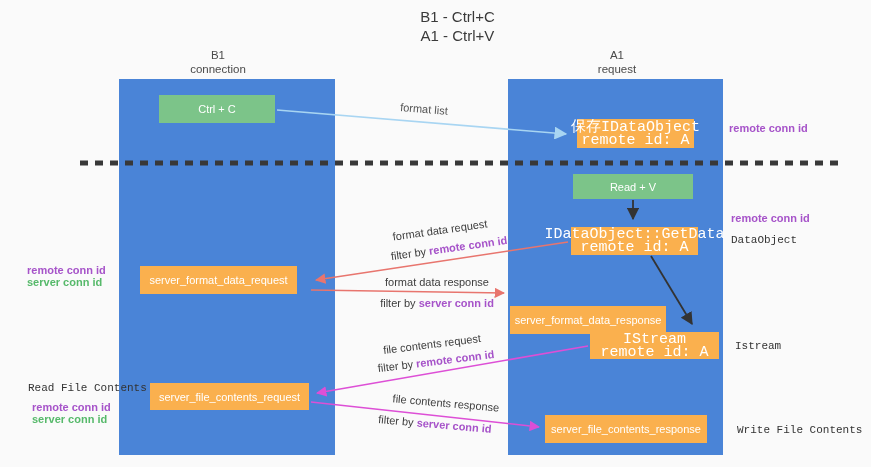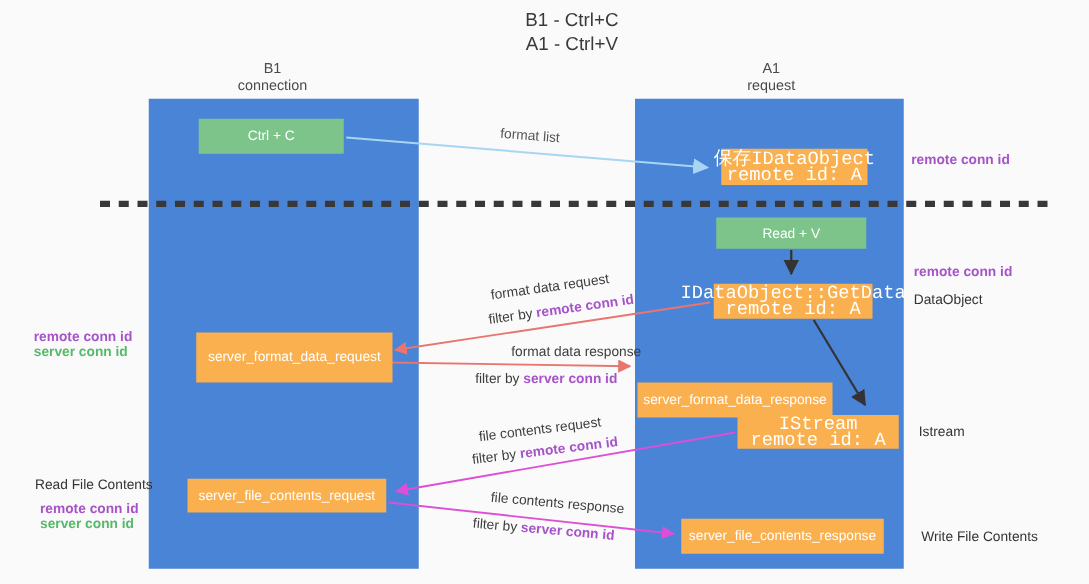--- a/index.html
+++ b/index.html
@@ -18,21 +18,21 @@
           justify-content:center; color:#ffffff; text-align:center; }
   .node.green  { background:#7cc489; }
   .node.orange { background:#fab04e; }
   .node .l1, .node .l2 { font-size:15px; line-height:13px; white-space:nowrap;font-family:Liberation Mono, monospace; }
   .node .single { font-size:11px; white-space:nowrap; }
 
   .lbl { position:absolute; z-index:3; font-size:11px; white-space:nowrap; color:#3d3d3d; }
   .mid { transform: translate(-50%,-50%) rotate(var(--r,0deg)); }
   .purple   { color:#a653c9; font-weight:bold; }
   .greenlbl { color:#56b96a; font-weight:bold; }
-  .plain    { color:#333333; font-weight:normal; }
+  .plain    { color:#333333; font-weight:normal;font-family:Liberation Mono, monospace; }
 </style>
 </head>
 <body>
 
 <div class="canvas">
 
   <div class="title">
     <div>B1 - Ctrl+C</div>
     <div>A1 - Ctrl+V</div>
   </div>
@@ -93,21 +93,21 @@
 
   <div class="node green" style="left:573px;top:174px;width:120px;height:25px;">
     <div class="single">Read + V</div>
   </div>
 
   <div class="node orange" style="left:571px;top:227px;width:127px;height:28px;">
     <div class="l1">IDataObject::GetData</div>
     <div class="l2">remote id: A</div>
   </div>
 
-  <div class="node orange" style="left:157px;top:266px;width:157px;height:40px;">
+  <div class="node orange" style="left:140px;top:266px;width:157px;height:28px;">
     <div class="single">server_format_data_request</div>
   </div>
 
   <div class="node orange" style="left:510px;top:279px;width:156px;height:28px;margin-top:27px;">
     <div class="single">server_format_data_response</div>
   </div>
 
   <div class="node orange" style="left:590px;top:332px;width:129px;height:27px;">
     <div class="l1">IStream</div>
     <div class="l2">remote id: A</div>
@@ -119,21 +119,21 @@
 
   <div class="node orange" style="left:545px;top:415px;width:162px;height:28px;">
     <div class="single">server_file_contents_response</div>
   </div>
 
   <div class="lbl mid" style="left:424px;top:109px;--r:4.5deg;color:#555555;">format list</div>
 
   <div class="lbl mid" style="left:440px;top:230px;--r:-8deg;">format data request</div>
   <div class="lbl mid" style="left:449px;top:248px;--r:-8deg;"><span>filter by </span><span class="purple">remote conn id</span></div>
 
-  <div class="lbl mid" style="left:437px;top:282px;margin-left:24px;">format data response</div>
+  <div class="lbl mid" style="left:437px;top:282px;">format data response</div>
   <div class="lbl mid" style="left:437px;top:303px;"><span>filter by </span><span class="purple">server conn id</span></div>
 
   <div class="lbl mid" style="left:432px;top:344px;--r:-7deg;">file contents request</div>
   <div class="lbl mid" style="left:436px;top:361px;--r:-7deg;"><span>filter by </span><span class="purple">remote conn id</span></div>
 
   <div class="lbl mid" style="left:446px;top:403px;--r:5deg;">file contents response</div>
   <div class="lbl mid" style="left:435px;top:424px;--r:5deg;"><span>filter by </span><span class="purple">server conn id</span></div>
 
   <div class="lbl purple" style="left:729px;top:122px;">remote conn id</div>
   <div class="lbl purple" style="left:731px;top:212px;">remote conn id</div>

